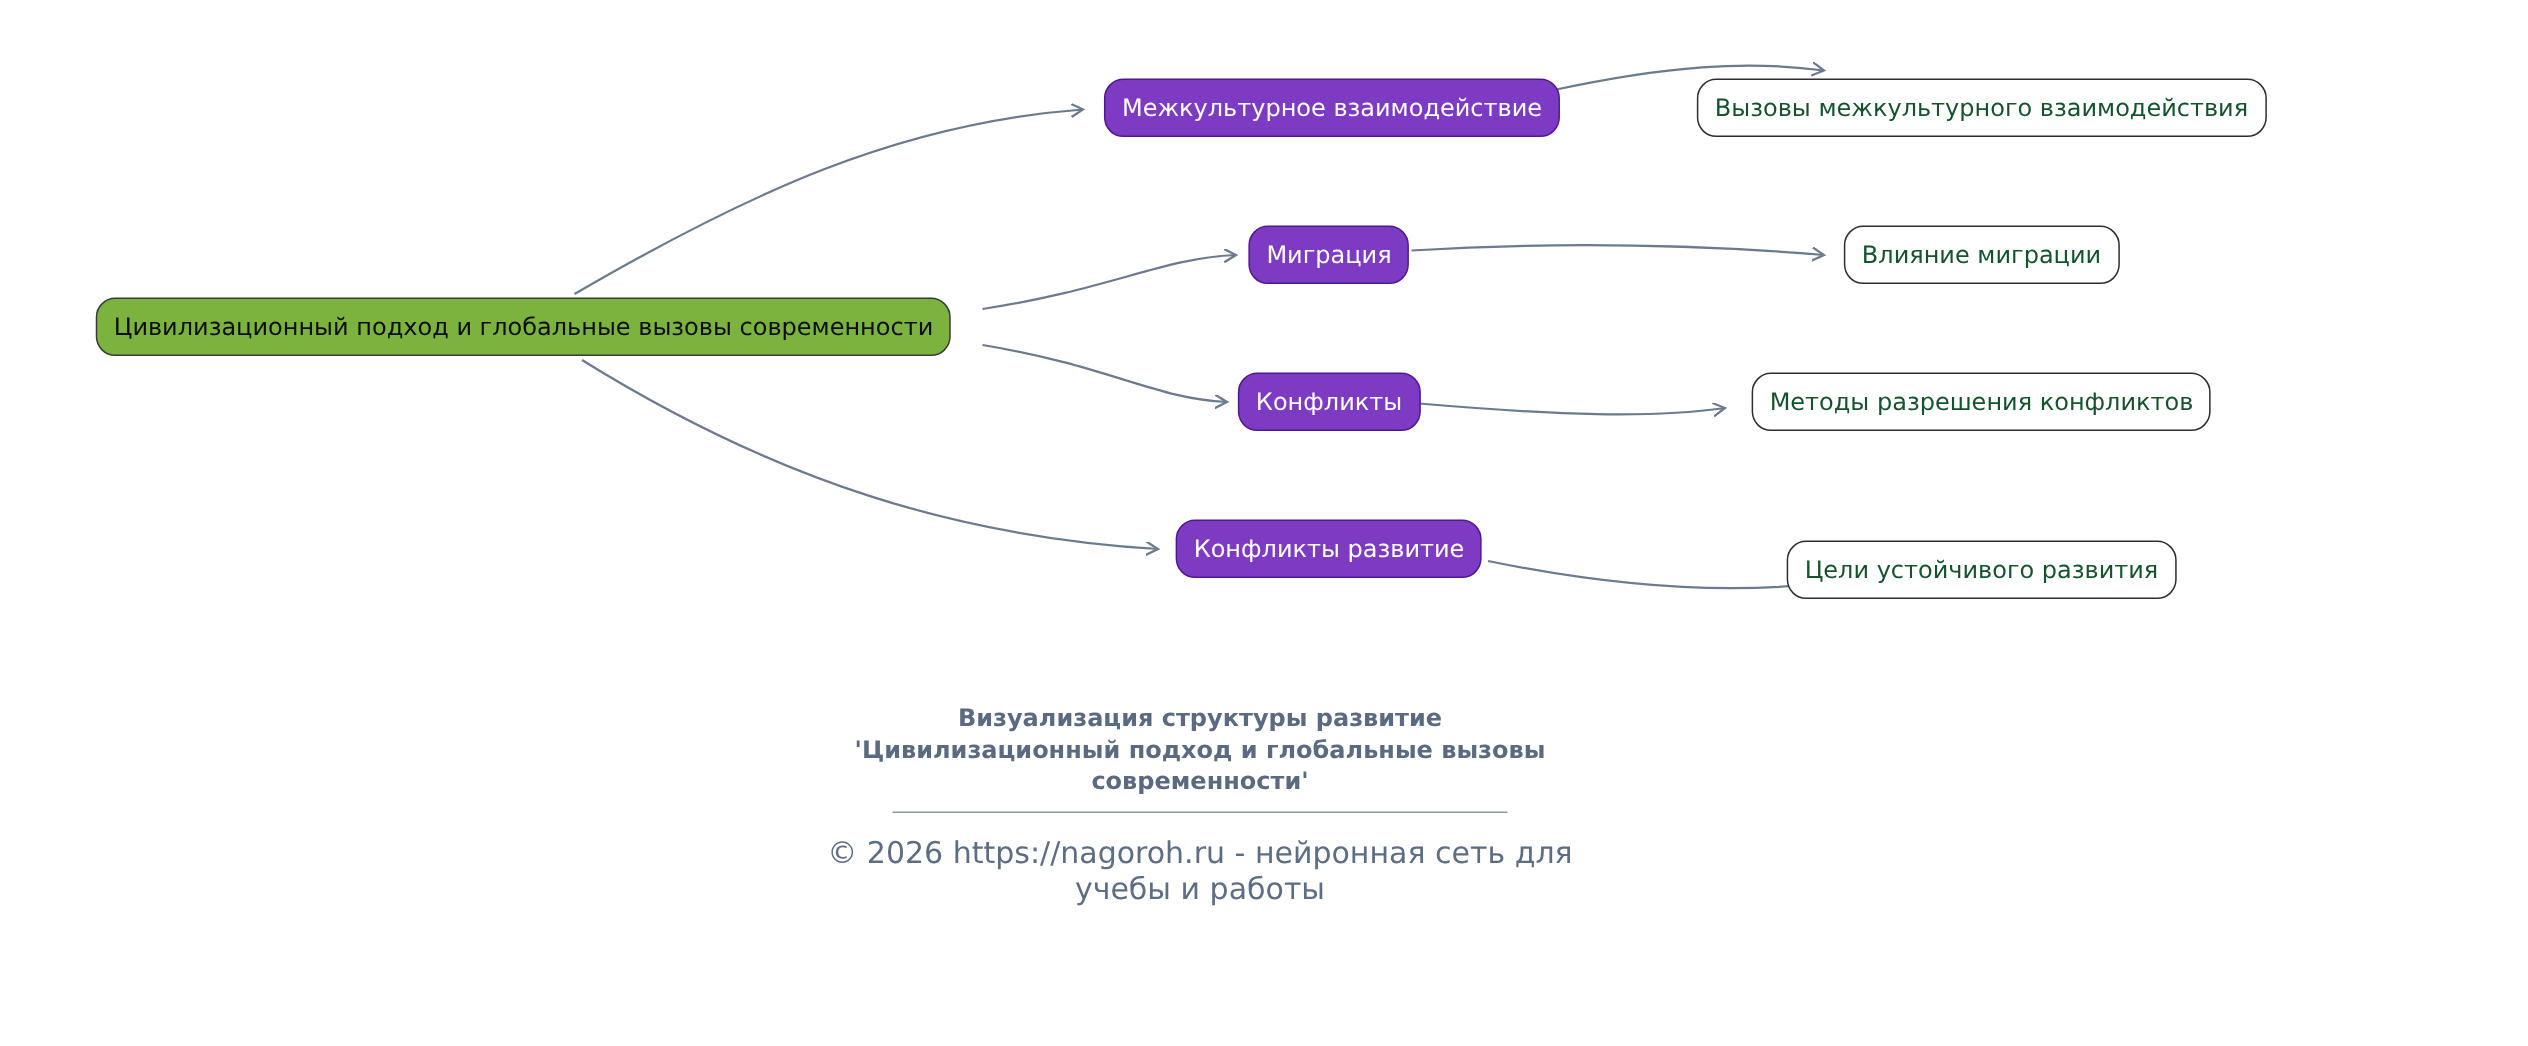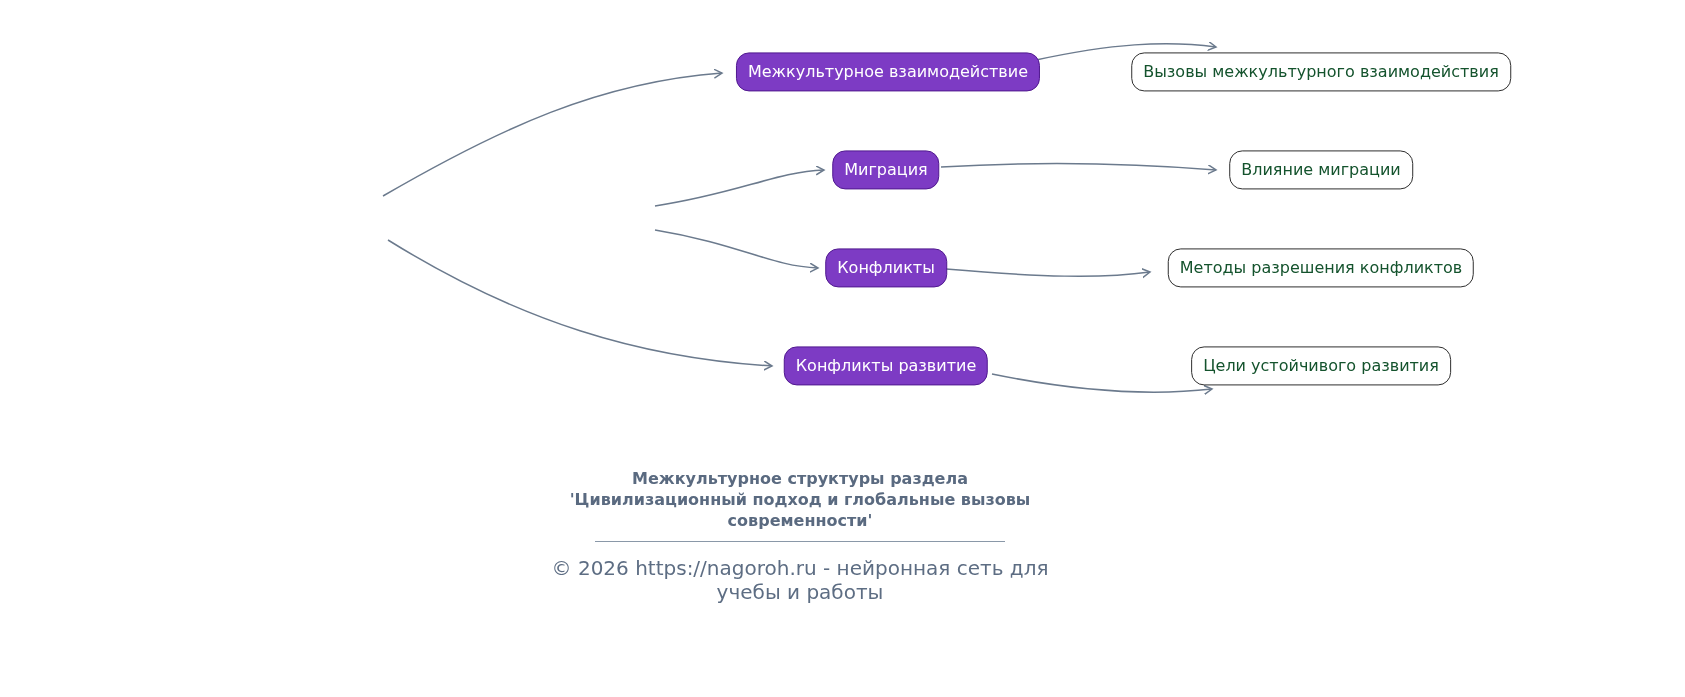--- a/index.html
+++ b/index.html
@@ -87,31 +87,32 @@
       <path d="M 655 206 C 740 193, 775 172, 824 170" marker-end="url(#arrow)"></path>
       <path d="M 655 230 C 740 244, 770 266, 818 268" marker-end="url(#arrow)"></path>
       <path d="M 388 240 C 520 322, 640 358, 772 366" marker-end="url(#arrow)"></path>
       <path d="M 1036 60 C 1110 44, 1165 40, 1216 47" marker-end="url(#arrow)"></path>
       <path d="M 941 167 C 1040 161, 1130 163, 1216 170" marker-end="url(#arrow)"></path>
       <path d="M 946 269 C 1040 277, 1100 279, 1150 272" marker-end="url(#arrow)"></path>
       <path d="M 992 374 C 1080 392, 1150 396, 1212 389" marker-end="url(#arrow)"></path>
     </g>
   </svg>
 
+  <div class="node root" style="left:349px; top:218px;">Цивилизационный подход и глобальные вызовы современности</div>
 
   <div class="node branch" style="left:888px; top:72px;">Межкультурное взаимодействие</div>
   <div class="node branch" style="left:886px; top:170px;">Миграция</div>
   <div class="node branch" style="left:886px; top:268px;">Конфликты</div>
   <div class="node branch" style="left:886px; top:366px;">Конфликты развитие</div>
 
   <div class="node leaf" style="left:1321px; top:72px;">Вызовы межкультурного взаимодействия</div>
   <div class="node leaf" style="left:1321px; top:170px;">Влияние миграции</div>
   <div class="node leaf" style="left:1321px; top:268px;">Методы разрешения конфликтов</div>
-  <div class="node leaf" style="left:1321px; top:366px;">Цели устойчивого развития</div>
+  <div class="node leaf" style="left:1321px; top:380px;">Цели устойчивого развития</div>
 
   <div class="footer">
-    <div class="title-line">Межкультурное структуры раздела</div>
+    <div class="title-line">Визуализация структуры развитие</div>
     <div class="title-line">'Цивилизационный подход и глобальные вызовы современности'</div>
     <hr class="divider">
     <div class="copyright">© 2026 https://nagoroh.ru - нейронная сеть для учебы и работы</div>
   </div>
 
 </div>
 
 </body></html>

